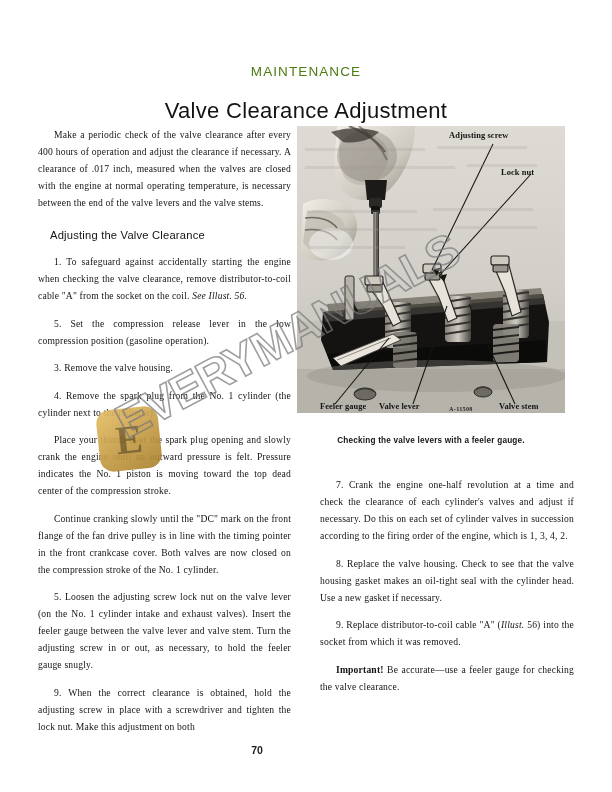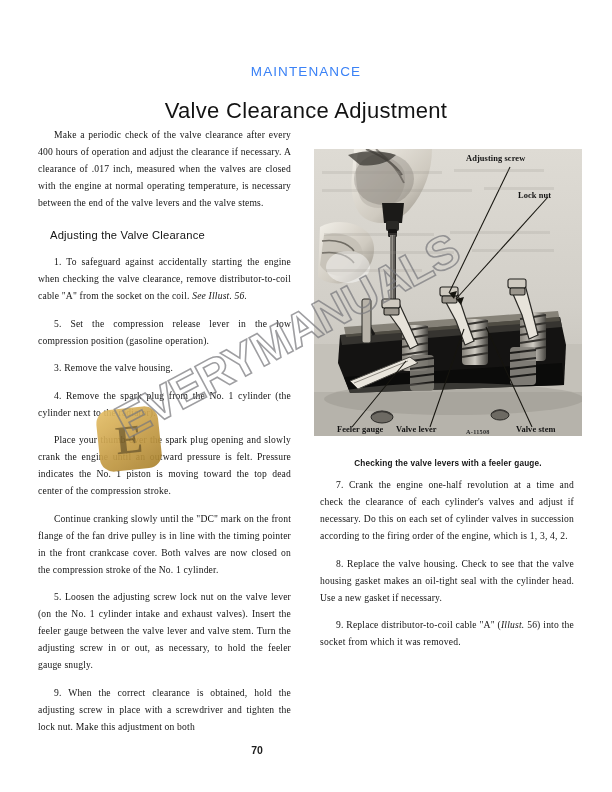--- a/index.html
+++ b/index.html
@@ -27,21 +27,21 @@
   .chapter-head {
     position: absolute;
     top: 64px;
     left: 0;
     width: 612px;
     text-align: center;
     font-family: "Liberation Sans", sans-serif;
     font-size: 13.5px;
     letter-spacing: 1.1px;
     font-weight: 400;
-    color: #3b82f6;
+    color: #4d7c0f;
   }
   .section-title {
     position: absolute;
     top: 98px;
     left: 0;
     width: 612px;
     text-align: center;
     font-family: "Liberation Sans", sans-serif;
     font-size: 22px;
     letter-spacing: 0.3px;
@@ -87,25 +87,24 @@
     text-align: left;
   }
   i, .ital { font-style: italic; margin-top: 20px; }
   .bold-lead {
     font-weight: bold;
   }
 
   
   .figure {
     position: absolute;
-    left: 314px;
+    left: 297px;
     top: 126px;
     width: 268px;
     height: 290px;
-    margin-top: 23px;
   }
   .photo {
     position: absolute;
     left: 0;
     top: 0;
     width: 268px;
     height: 287px;
     background: #d8d5ce;
     overflow: hidden;
   }
@@ -435,20 +434,21 @@
   </div>
 
   <div class="col col-right-lower">
 
     <p class="indent">7. Crank the engine one-half revolution at a time and check the clearance of each cylinder's valves and adjust if necessary. Do this on each set of cylinder valves in succession according to the firing order of the engine, which is 1, 3, 4, 2.</p>
 
     <p class="indent">8. Replace the valve housing. Check to see that the valve housing gasket makes an oil-tight seal with the cylinder head. Use a new gasket if necessary.</p>
 
     <p class="indent"><span>9. Replace distributor-to-coil cable "A" (</span><i>Illust.</i><span> 56) into the socket from which it was removed.</span></p>
 
+    <p class="indent"><span class="bold-lead">Important!</span><span> Be accurate—use a feeler gauge for checking the valve clearance.</span></p>
   </div>
 
   <div class="page-num">70</div>
 
   <div class="watermark">
     <div class="wm-logo">
       <div class="wm-logo-e">E</div>
     </div>
     <div class="wm-text">EVERYMANUALS</div>
   </div>

